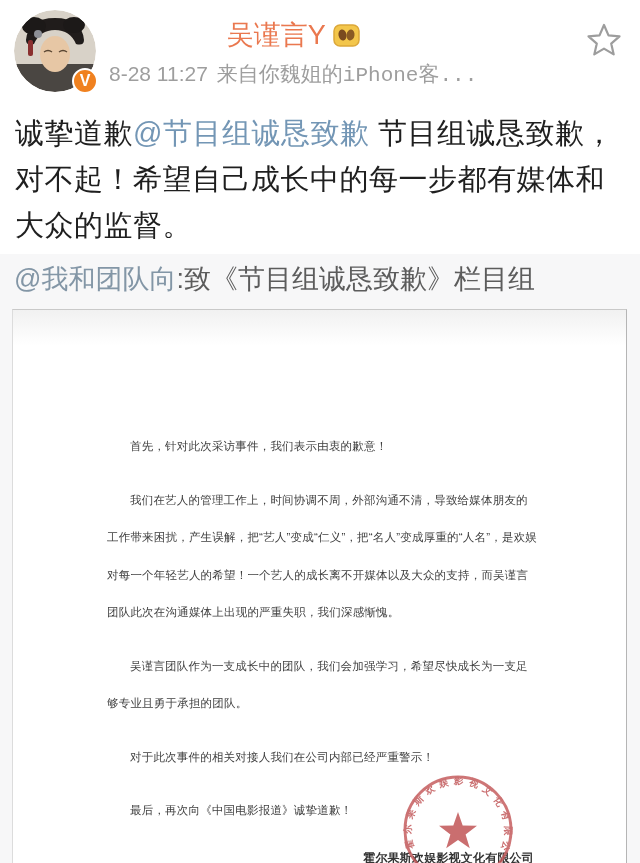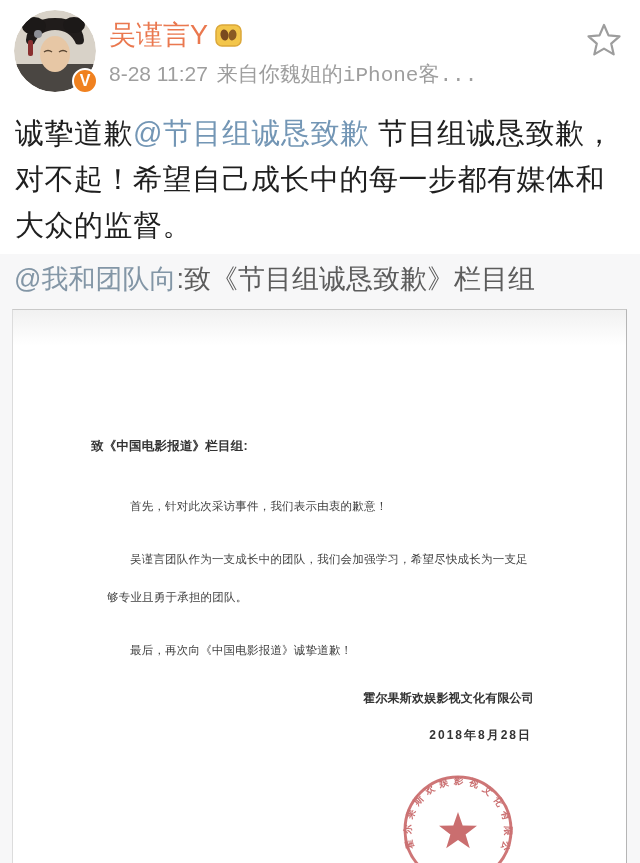--- a/index.html
+++ b/index.html
@@ -18,21 +18,21 @@
   .avatar-wrap { position:relative; width:82px; height:82px; flex:0 0 auto; }
   .avatar-img { width:82px; height:82px; border-radius:50%; overflow:hidden; display:block; }
   .v-badge {
     position:absolute; right:-2px; bottom:-2px;
     width:26px; height:26px; border-radius:50%;
     background:#f0811f; border:2px solid #fff;
     color:#fff; font-weight:bold; font-size:16px;
     display:flex; align-items:center; justify-content:center;
   }
   .user-block { margin-left:13px; padding-top:9px; }
-  .username-row { display:flex; align-items:center; }
+  .username-row { display:flex; align-items:center;justify-content:center; }
   .username { font-size:27px; color:#ea784f; line-height:32px; }
   .emoji-badge { margin-left:7px; display:inline-block; }
   .meta-row { margin-top:9px; font-size:21px; color:#9e9e9e; }
   .meta-src { margin-left:9px;font-family:Liberation Mono, monospace; }
   .fav-star { position:absolute; right:18px; top:22px; }
 
   
   .post-text {
     margin:10px 15px 0 15px;
     font-size:29px; line-height:46px; letter-spacing:0.5px;
@@ -118,23 +118,24 @@
     <span>诚挚道歉</span><a href="#" class="mention">@节目组诚恳致歉</a><span> 节目组诚恳致歉，对不起！希望自己成长中的每一步都有媒体和大众的监督。</span>
   </div>
 
   <div class="repost">
     <div class="repost-head">
       <a href="#" class="repost-user">@我和团队向</a><span class="repost-title">:致《节目组诚恳致歉》栏目组</span>
     </div>
 
     <div class="letter">
       <div class="letter-content">
-        <div class="letter-title">致《中国电影报道》栏目组:</div>
         <p>首先，针对此次采访事件，我们表示由衷的歉意！</p>
+        <p>我们在艺人的管理工作上，时间协调不周，外部沟通不清，导致给媒体朋友的工作带来困扰，产生误解，把“艺人”变成“仁义”，把“名人”变成厚重的“人名”，是欢娱对每一个年轻艺人的希望！一个艺人的成长离不开媒体以及大众的支持，而吴谨言团队此次在沟通媒体上出现的严重失职，我们深感惭愧。</p>
         <p>吴谨言团队作为一支成长中的团队，我们会加强学习，希望尽快成长为一支足够专业且勇于承担的团队。</p>
+        <p>对于此次事件的相关对接人我们在公司内部已经严重警示！</p>
         <p>最后，再次向《中国电影报道》诚挚道歉！</p>
         <div class="letter-sign">霍尔果斯欢娱影视文化有限公司</div>
         <div class="letter-date">2018年8月28日</div>
       </div>
 
       <svg class="stamp" width="150" height="150" viewBox="0 0 150 150">
         <defs>
           <path id="seal-arc" d="M 32 95 A 47 47 0 1 1 118 95" fill="none"></path>
         </defs>
         <circle cx="75" cy="75" r="53" fill="none" stroke="#c4595a" stroke-width="3"></circle>

